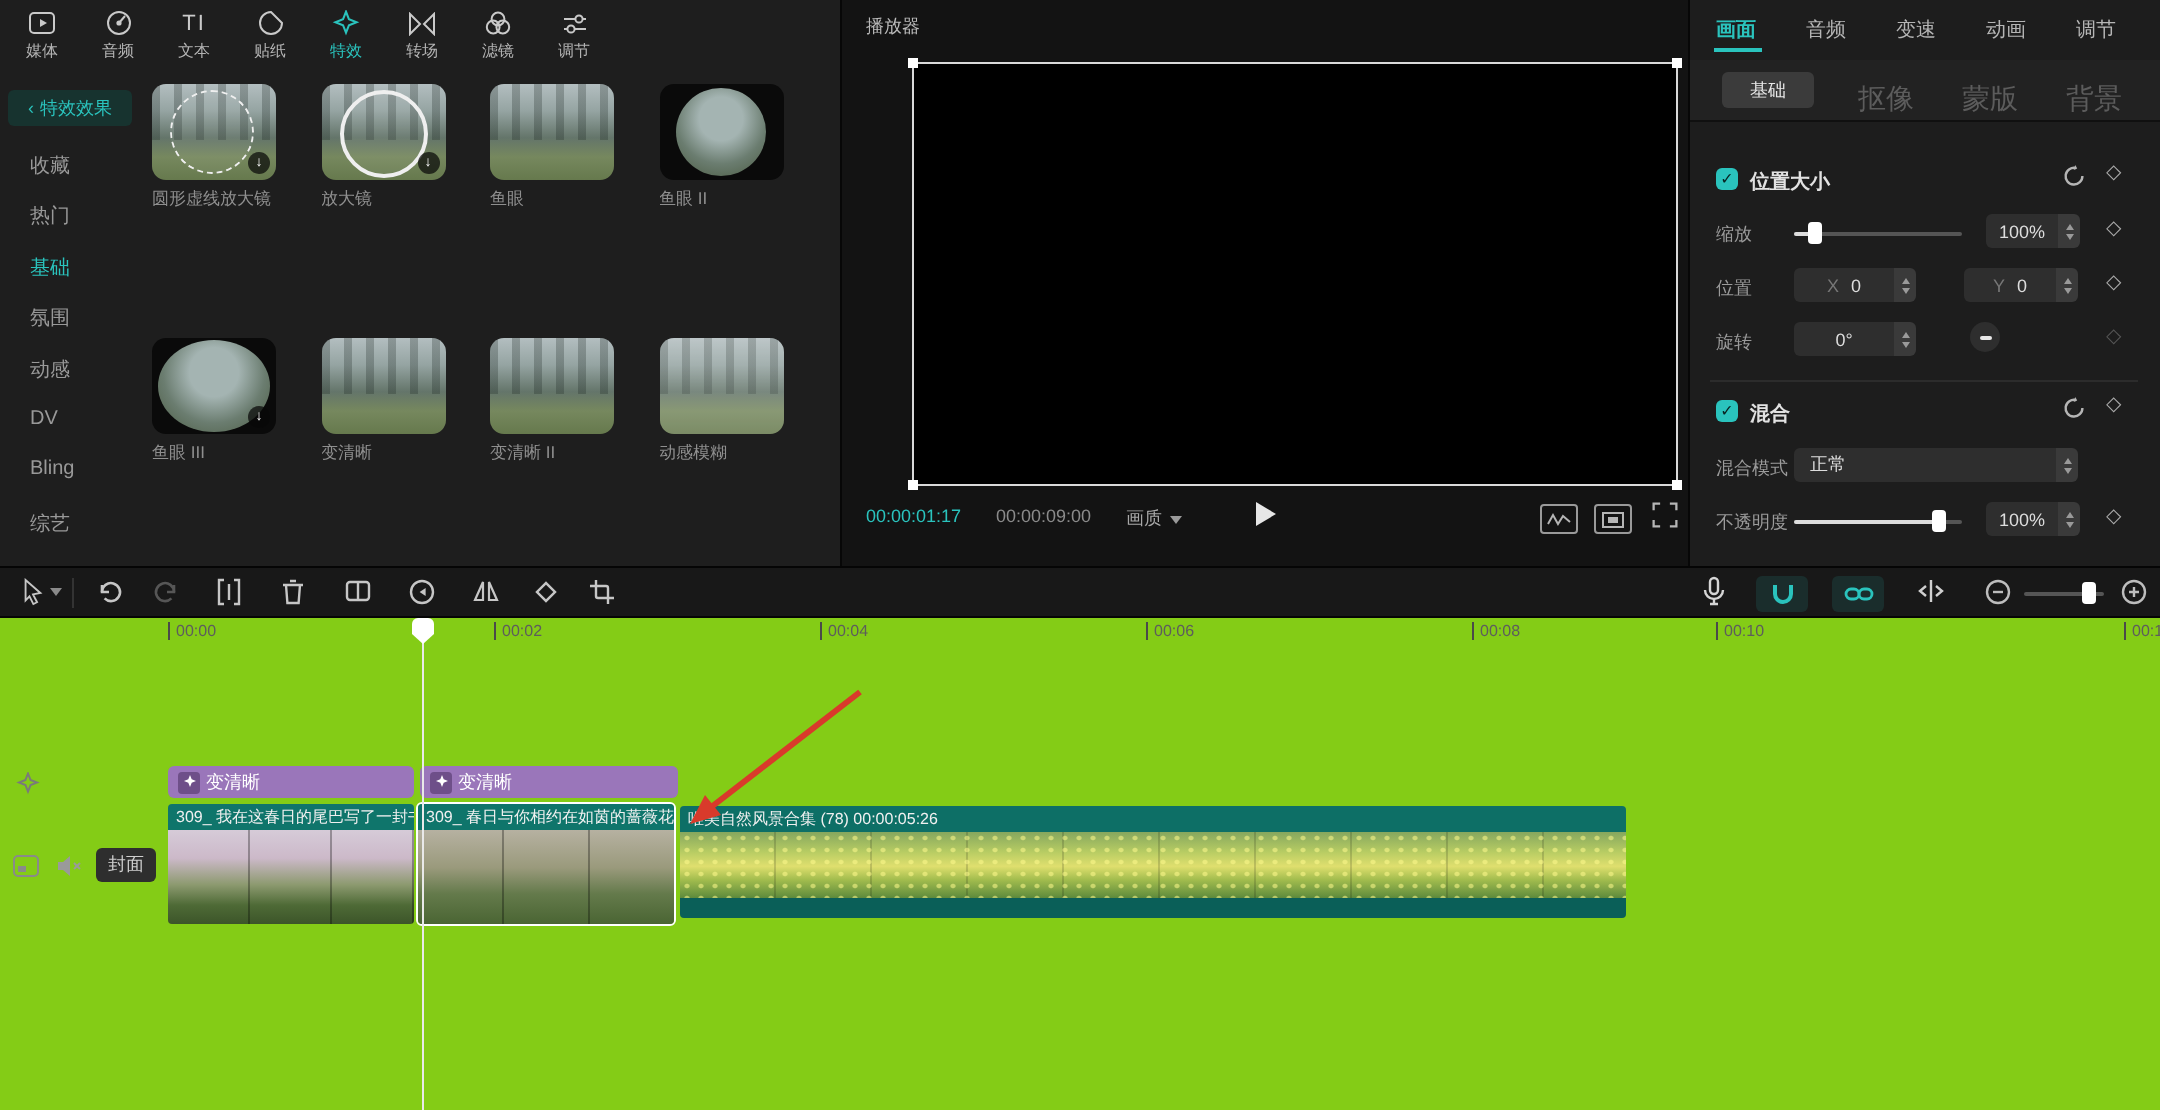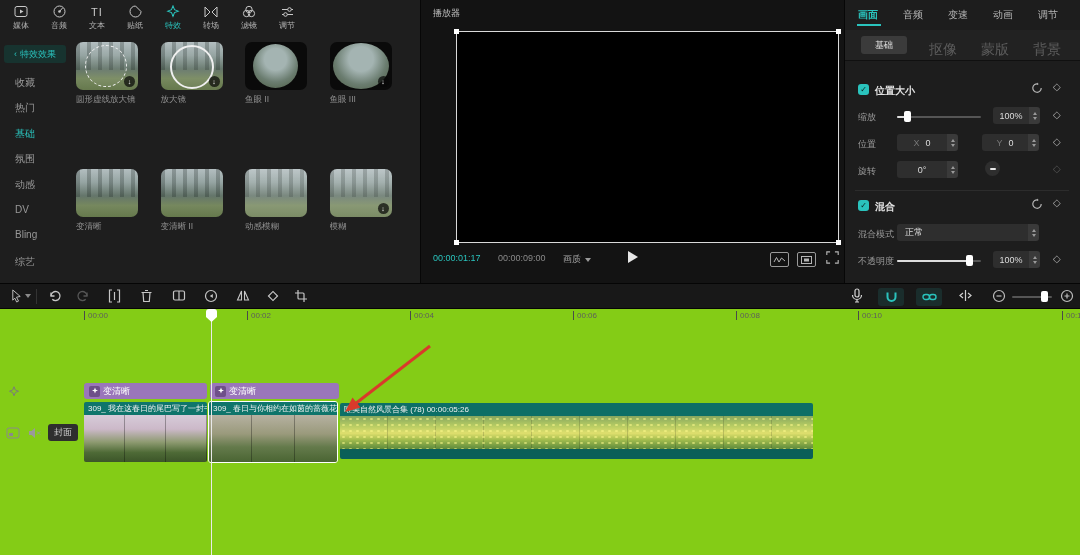--- a/index.html
+++ b/index.html
@@ -215,46 +215,44 @@
           </div>
         <div class="fx-label">圆形虚线放大镜</div>
       </div>
       <div class="fx-card">
         <div class="thumb t-mag">
             <span class="dl">↓</span>
           </div>
         <div class="fx-label">放大镜</div>
       </div>
       <div class="fx-card">
+        <div class="thumb"></div>
+        <div class="fx-label">鱼眼</div>
+      </div>
+      <div class="fx-card">
         <div class="thumb t-fish2"></div>
         <div class="fx-label">鱼眼 II</div>
       </div>
       <div class="fx-card">
         <div class="thumb t-fish3">
             <span class="dl">↓</span>
           </div>
         <div class="fx-label">鱼眼 III</div>
       </div>
       <div class="fx-card">
         <div class="thumb"></div>
         <div class="fx-label">变清晰</div>
       </div>
       <div class="fx-card">
         <div class="thumb"></div>
         <div class="fx-label">变清晰 II</div>
       </div>
       <div class="fx-card">
         <div class="thumb t-soft"></div>
         <div class="fx-label">动感模糊</div>
-      </div>
-      <div class="fx-card">
-        <div class="thumb t-soft">
-            <span class="dl">↓</span>
-          </div>
-        <div class="fx-label">模糊</div>
       </div>
     </div>
   </div>
 
   <div class="abs" id="player">
     <div class="abs" style="left:12px;top:7px;font-size:9px;color:#bbb">播放器</div>
     <div class="vframe">
       <span class="hdl" style="left:-3px;top:-3px"></span>
       <span class="hdl" style="right:-3px;top:-3px"></span>
       <span class="hdl" style="left:-3px;bottom:-3px"></span>

